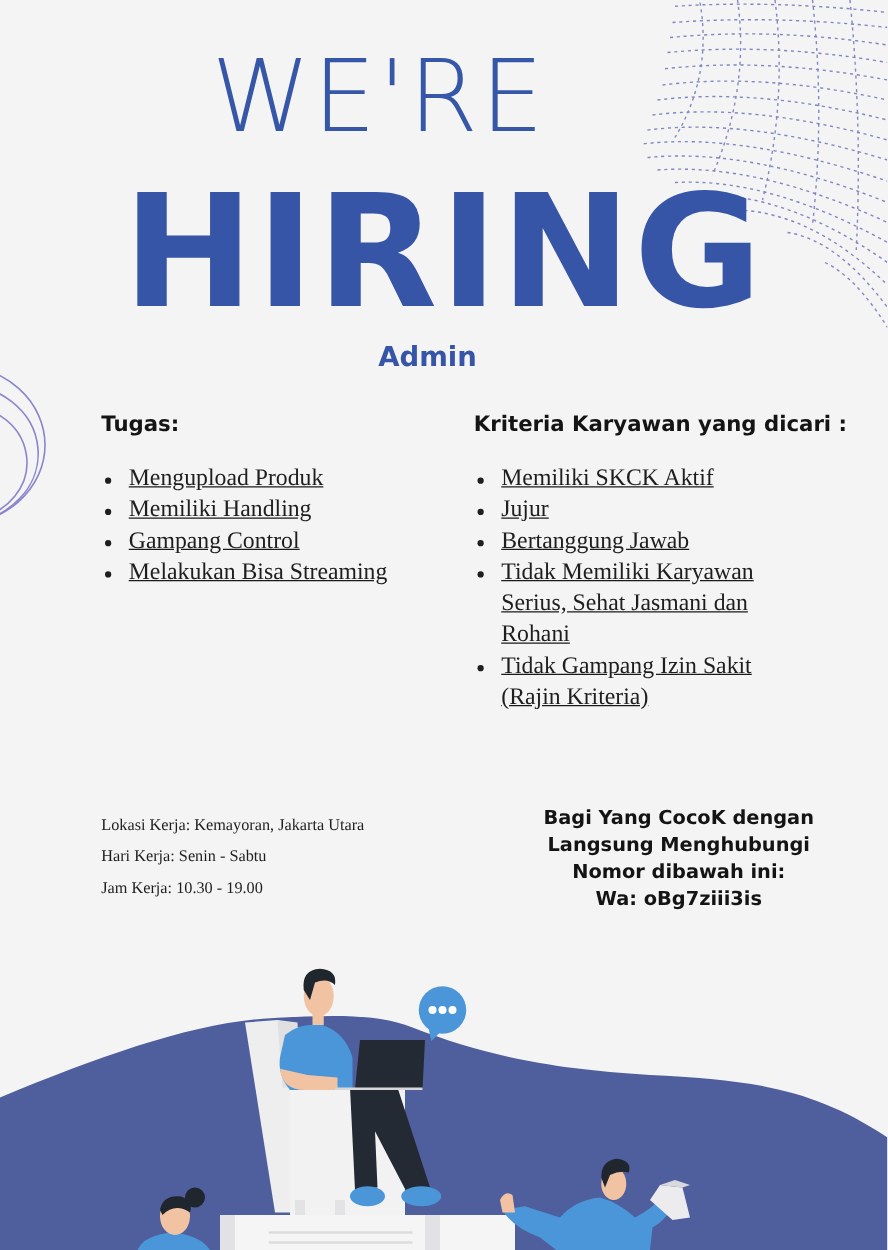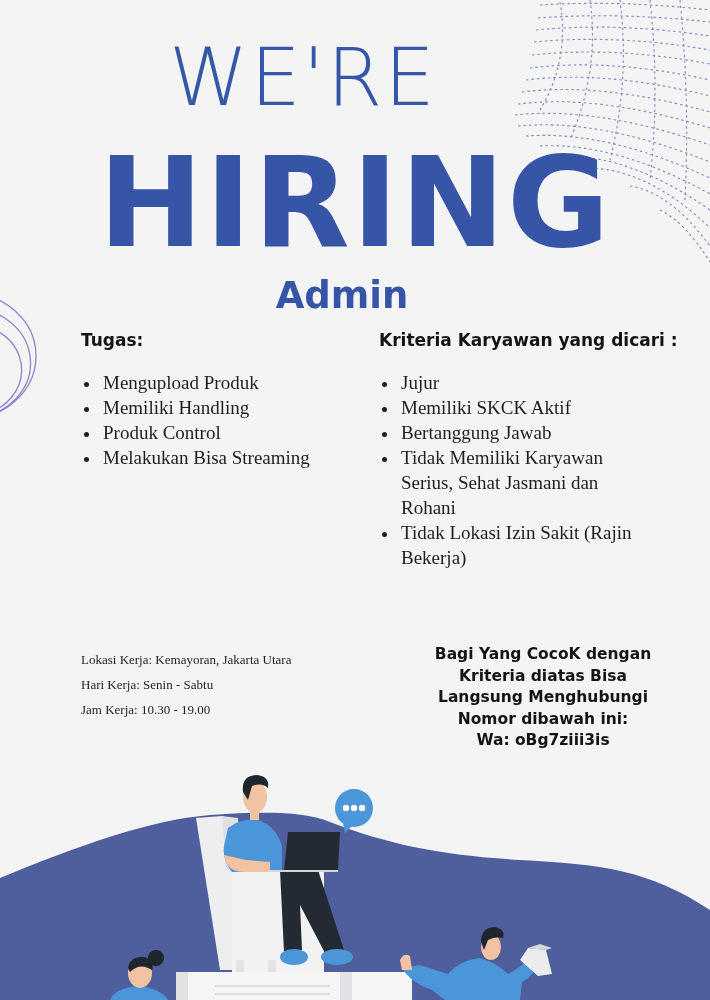--- a/index.html
+++ b/index.html
@@ -31,32 +31,32 @@
       font-weight: bold;
       font-size: 125px; letter-spacing: 2px;
       color: #3655a7;
       line-height: 1;
     }
     .title-role {
       position: absolute; left: 0; width: 684px; top: 274px;
       text-align: center;
       font-family: "DejaVu Sans", sans-serif;
       font-weight: bold;
-      font-size: 37px;
+      font-size: 22px;
       color: #3655a7;
     }
 
     .section-heading {
       font-family: "DejaVu Sans", sans-serif;
       font-weight: bold;
       font-size: 17px;
       color: #141414;
       margin-bottom: 20px;
     }
-    .list { list-style: none; }
+    .list { list-style: none; text-decoration: underline; }
     .list li {
       position: relative;
       padding-left: 22px;
       font-size: 19px;
       line-height: 25px;
       color: #1e1e1e;
     }
     .list li::before {
       content: "";
       position: absolute; left: 3px; top: 12px;
@@ -125,45 +125,44 @@
 
   <div class="title-were">WE'RE</div>
   <div class="title-hiring">HIRING</div>
   <div class="title-role">Admin</div>
 
   <div class="tasks">
     <div class="section-heading">Tugas:</div>
     <ul class="list">
       <li>Mengupload Produk</li>
       <li>Memiliki Handling</li>
-      <li>Produk Control</li>
+      <li>Gampang Control</li>
       <li>Melakukan Bisa Streaming</li>
     </ul>
   </div>
 
   <div class="criteria">
     <div class="section-heading">Kriteria Karyawan yang dicari :</div>
     <ul class="list" style="width:260px;">
+      <li>Memiliki SKCK Aktif</li>
       <li>Jujur</li>
-      <li>Memiliki SKCK Aktif</li>
       <li>Bertanggung Jawab</li>
       <li>Tidak Memiliki Karyawan Serius, Sehat Jasmani dan Rohani</li>
-      <li>Tidak Lokasi Izin Sakit (Rajin Bekerja)</li>
+      <li>Tidak Gampang Izin Sakit (Rajin Kriteria)</li>
     </ul>
   </div>
 
   <div class="work-info">
     <div>Lokasi Kerja: Kemayoran, Jakarta Utara</div>
     <div>Hari Kerja: Senin - Sabtu</div>
     <div>Jam Kerja: 10.30 - 19.00</div>
   </div>
 
   <div class="contact">
     <div>Bagi Yang CocoK dengan</div>
-    <div>Kriteria diatas Bisa</div>
     <div>Langsung Menghubungi</div>
     <div>Nomor dibawah ini:</div>
     <div>Wa: oBg7ziii3is</div>
   </div>
 
   <svg class="illustration" viewBox="0 0 710 240">
 
     <path d="M0 118 C 80 85, 150 60, 210 55 C 260 52, 300 50, 330 62 C 390 85, 440 95, 520 100 C 600 104, 650 110, 710 150 L 710 240 L 0 240 Z" fill="#4f5e9c"></path>
 
     <path d="M196 58 L 222 56 L 262 70 L 282 210 L 220 210 Z" fill="#eeeeef"></path>

